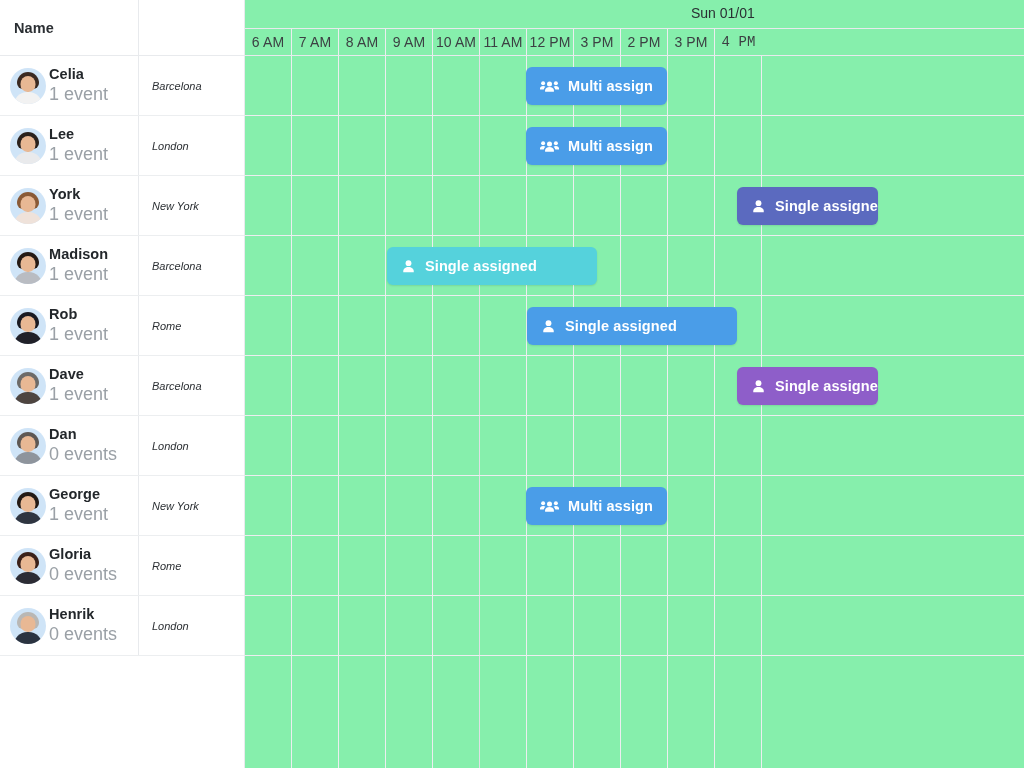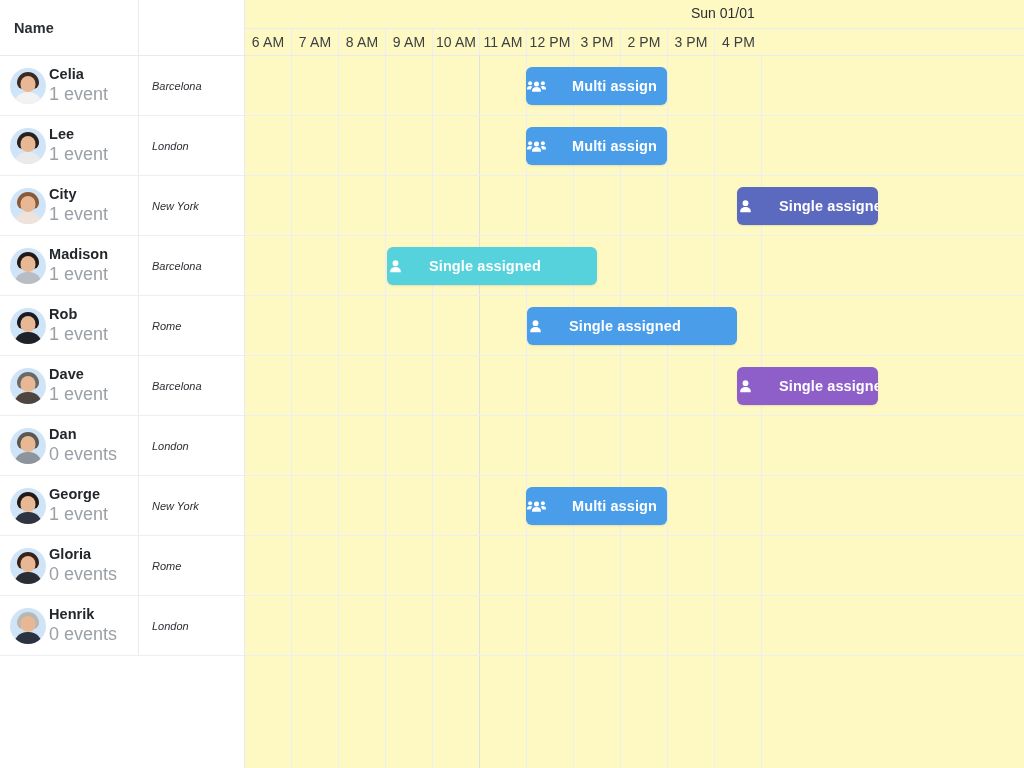--- a/index.html
+++ b/index.html
@@ -105,21 +105,21 @@
     font-size: 11px;
     color: #2b2f33;
     font-style: italic;
   }
 
   
   .timeline {
     position: relative;
     flex: 1 1 auto;
     overflow: hidden;
-    background: #fef9c3;
+    background: #86efac;
   }
   .time-header { height: 56px; position: relative; }
   .time-header-top {
     height: 28px;
     display: flex;
     align-items: center;
     justify-content: center;
     position: relative;
   }
   .day-label {
@@ -137,21 +137,21 @@
     border-bottom: 1px solid #e8eaed;
   }
   .hour-cell {
     width: 47px; flex: 0 0 47px;
     border-right: 1px solid #eceef0;
     display: flex; align-items: center; justify-content: center;
     font-size: 14px;
     color: #3c4043;
     letter-spacing: .1px;
   }
-  .hour-cell:last-child { border-right: none; }
+  .hour-cell:last-child { border-right: none; font-family: Liberation Mono, monospace; }
 
   .time-body { position: relative; height: 712px; }
   
   .vlines { position: absolute; inset: 0; display: flex; pointer-events: none; }
   .vline-col {
     width: 47px; flex: 0 0 47px;
     border-right: 1px solid #eceef0;
     height: 100%;
   }
   .vline-col.tall-sep { border-right: 1px solid #dfe1e4; }
@@ -159,22 +159,22 @@
   
   .hlines { position: absolute; left:0; right:0; top:0; pointer-events: none; }
   .hline { height: 60px; border-bottom: 1px solid #eceef0; }
 
   .event {
     position: absolute;
     height: 38px;
     border-radius: 6px;
     display: flex;
     align-items: center;
-    padding-left: 1px;
-    gap: 26px;
+    padding-left: 14px;
+    gap: 9px;
     color: #fff;
     font-size: 14.5px;
     font-weight: 700;
     letter-spacing: .1px;
     white-space: nowrap;
     overflow: hidden;
     box-shadow: 0 1px 2px rgba(0,0,0,0.10);
     cursor: pointer;
   }
   .event .ev-icon {
@@ -232,21 +232,21 @@
           </div>
         </div>
         <div class="res-row">
           <div class="res-name-cell">
             <div class="avatar">
               <div class="hair" style="background:#8a5a36"></div>
               <div class="face"></div>
               <div class="body" style="background:#efe2da"></div>
             </div>
             <div class="res-meta">
-              <span class="res-name">City</span>
+              <span class="res-name">York</span>
               <span class="res-events">1 event</span>
             </div>
           </div>
           <div class="res-city-cell">
             <span class="res-city">New York</span>
           </div>
         </div>
         <div class="res-row">
           <div class="res-name-cell">
             <div class="avatar">

